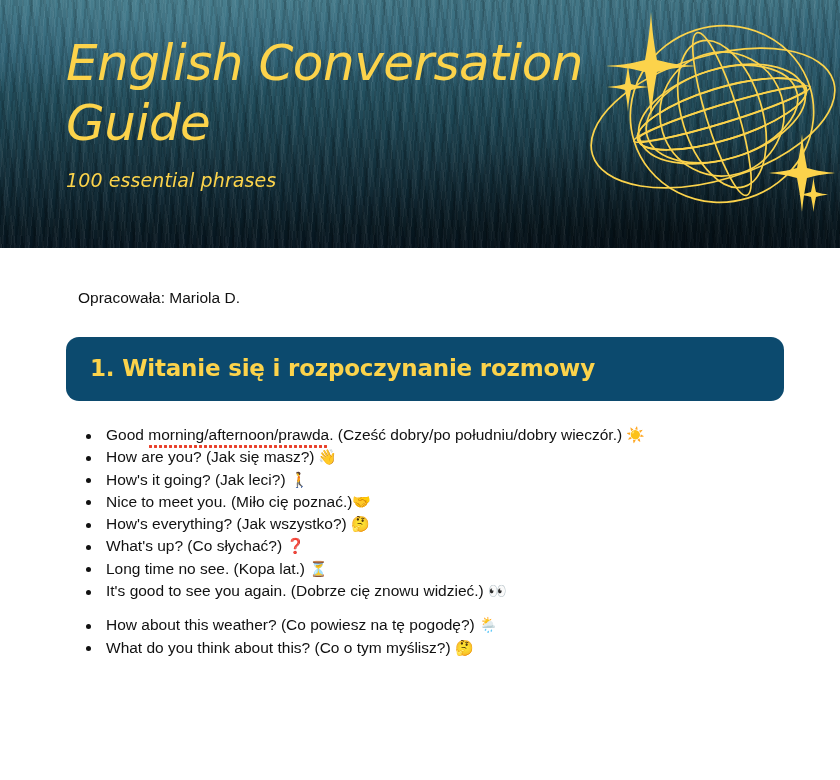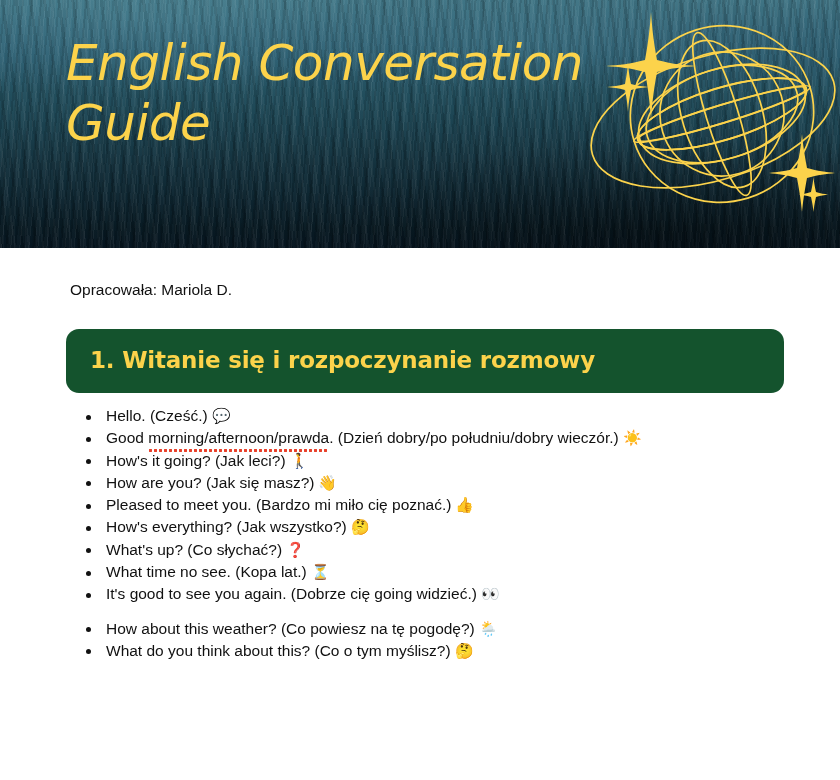--- a/index.html
+++ b/index.html
@@ -117,31 +117,31 @@
     z-index: 4;
   }
 
   
   .doc {
     position: relative;
     padding: 0;
     background: #ffffff;
   }
   .byline {
-    margin: 4px;
+    margin: 12px;
     padding: 28px 0 0 66px;
     font-size: 15.5px;
     line-height: 20px;
     color: #111111;
   }
 
   .section-header {
-    margin: 29px 56px 0 66px;
+    margin: 29px 56px 11px 66px;
     padding: 16px 24px 18px 24px;
-    background: #14532d;
+    background: #0c4a6e;
     border-radius: 13px;
     box-sizing: border-box;
   }
   .section-header h2 {
     margin: 0;
     font-family: "DejaVu Sans", sans-serif;
     font-size: 23px;
     line-height: 30px;
     font-weight: 700;
     letter-spacing: -0.2px;
@@ -193,20 +193,21 @@
   }
 </style>
 </head>
 <body>
 
 <header class="hero">
   <div class="hero-water"></div>
   <div class="hero-inner">
     <h1 class="hero-title">English Conversation
 Guide</h1>
+    <p class="hero-subtitle">100 essential phrases</p>
 
     <svg class="hero-globe" viewBox="0 0 262 220" aria-hidden="true">
       <g fill="none" stroke="#fcd34b" stroke-width="1.7">
 
         <ellipse cx="131" cy="112" rx="126" ry="62" transform="rotate(-17 131 112)"></ellipse>
 
         <ellipse cx="140" cy="108" rx="92" ry="88" transform="rotate(-17 140 108)"></ellipse>
 
         <ellipse cx="140" cy="108" rx="92" ry="9" transform="rotate(-17 140 108)"></ellipse>
         <ellipse cx="140" cy="108" rx="88" ry="26" transform="rotate(-17 140 108)"></ellipse>
@@ -233,28 +234,27 @@
   </div>
 </header>
 
 <main class="doc">
   <p class="byline">Opracowała: Mariola D.</p>
   <div id="sections-root">
       <section class="section-header">
         <h2>1. Witanie się i rozpoczynanie rozmowy</h2>
       </section>
       <ul class="phrase-list">
-        <li><span>Hello. (Cześć.) </span><span class="emoji">💬</span></li>
-        <li><span>Good </span><span class="phrase-em">morning/afternoon/prawda</span><span>. (Dzień dobry/po południu/dobry wieczór.) </span><span class="emoji">☀️</span></li>
+        <li><span>Good </span><span class="phrase-em">morning/afternoon/prawda</span><span>. (Cześć dobry/po południu/dobry wieczór.) </span><span class="emoji">☀️</span></li>
+        <li><span>How are you? (Jak się masz?) </span><span class="emoji">👋</span></li>
         <li><span>How's it going? (Jak leci?)  </span><span class="emoji">🚶</span></li>
-        <li><span>How are you? (Jak się masz?) </span><span class="emoji">👋</span></li>
-        <li><span>Pleased to meet you. (Bardzo mi miło cię poznać.) </span><span class="emoji">👍</span></li>
+        <li><span>Nice to meet you. (Miło cię poznać.)</span><span class="emoji">🤝</span></li>
         <li><span>How's everything? (Jak wszystko?) </span><span class="emoji">🤔</span></li>
         <li><span>What's up? (Co słychać?)  </span><span class="emoji">❓</span></li>
-        <li><span>What time no see. (Kopa lat.) </span><span class="emoji">⏳</span></li>
-        <li><span>It's good to see you again. (Dobrze cię going widzieć.) </span><span class="emoji">👀</span></li>
+        <li><span>Long time no see. (Kopa lat.) </span><span class="emoji">⏳</span></li>
+        <li><span>It's good to see you again. (Dobrze cię znowu widzieć.) </span><span class="emoji">👀</span></li>
       </ul>
       <ul class="phrase-list">
         <li><span>How about this weather? (Co powiesz na tę pogodę?) </span><span class="emoji">🌦️</span></li>
         <li><span>What do you think about this? (Co o tym myślisz?) </span><span class="emoji">🤔</span></li>
       </ul>
     </div>
 </main>
 
 </body></html>

